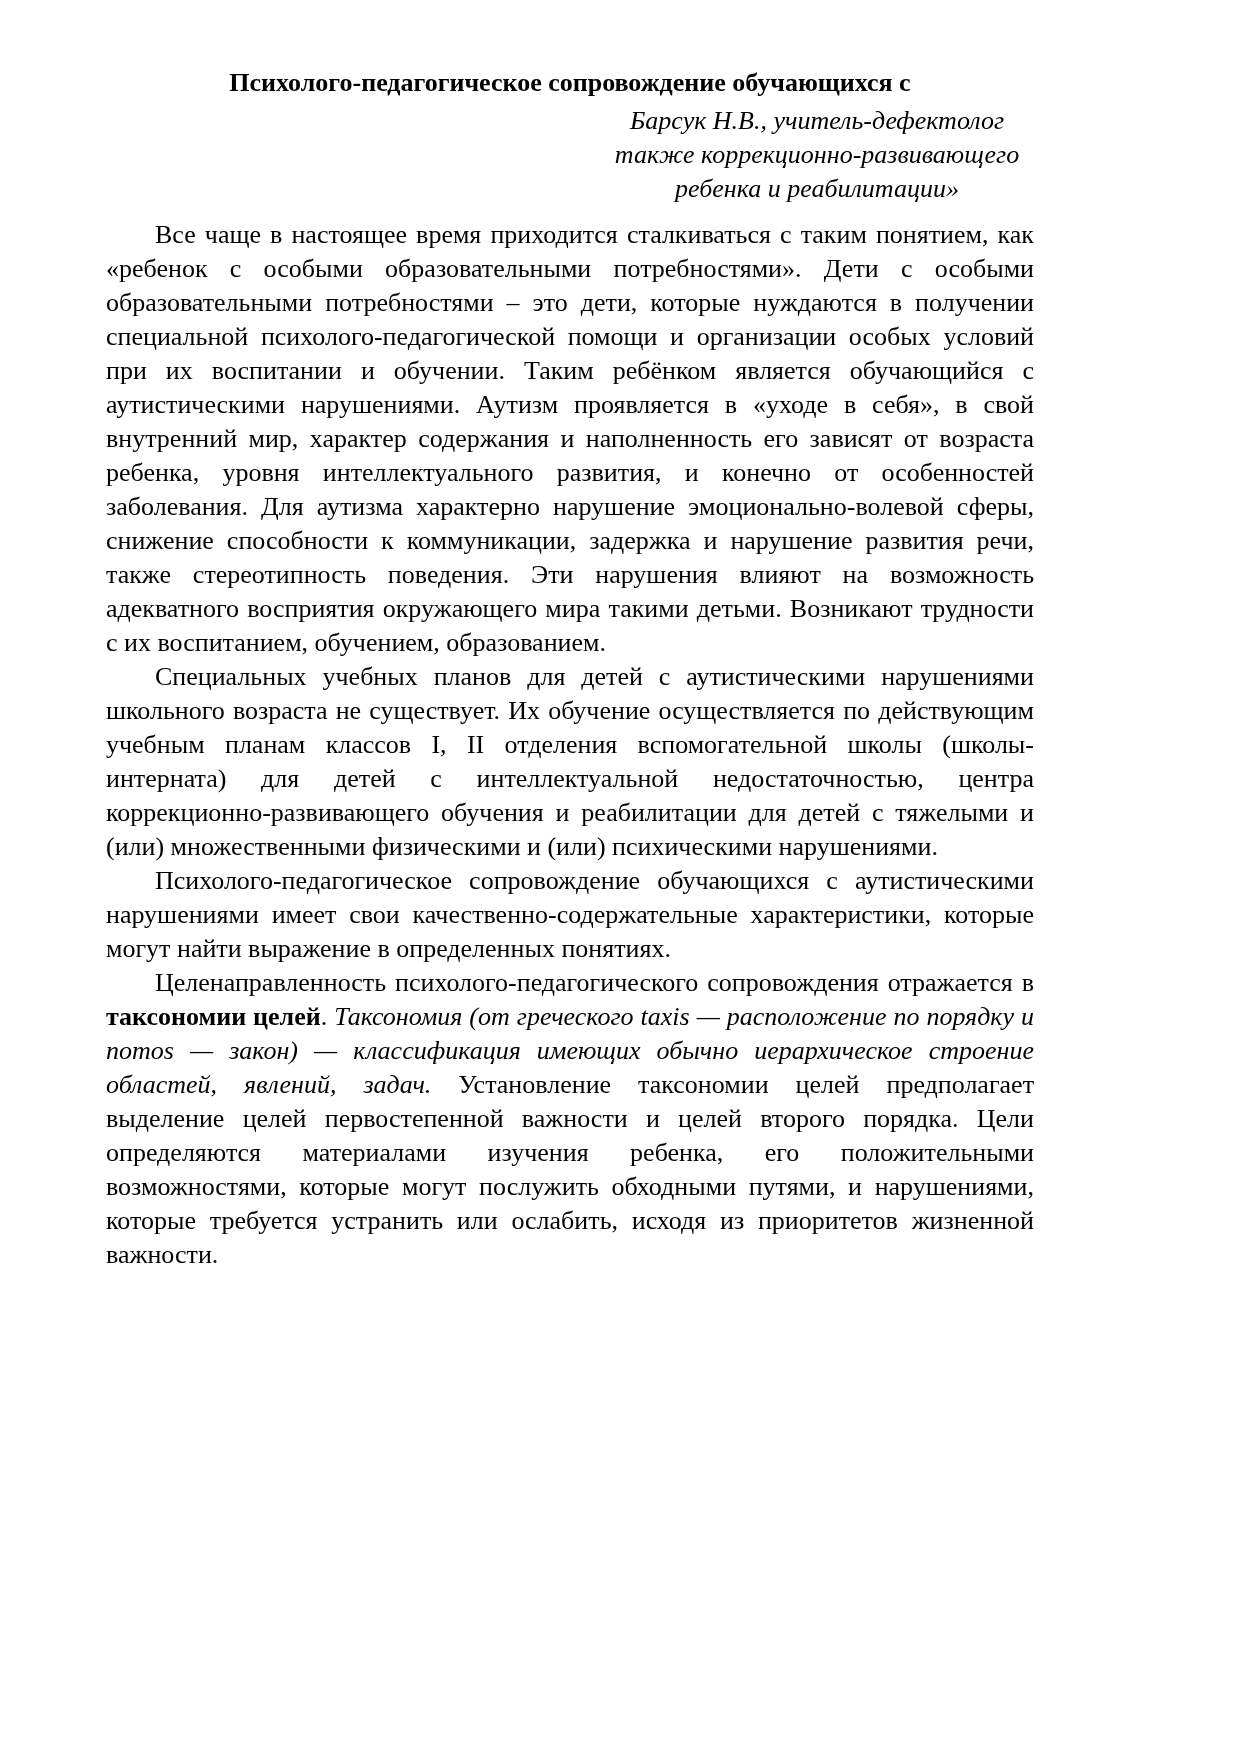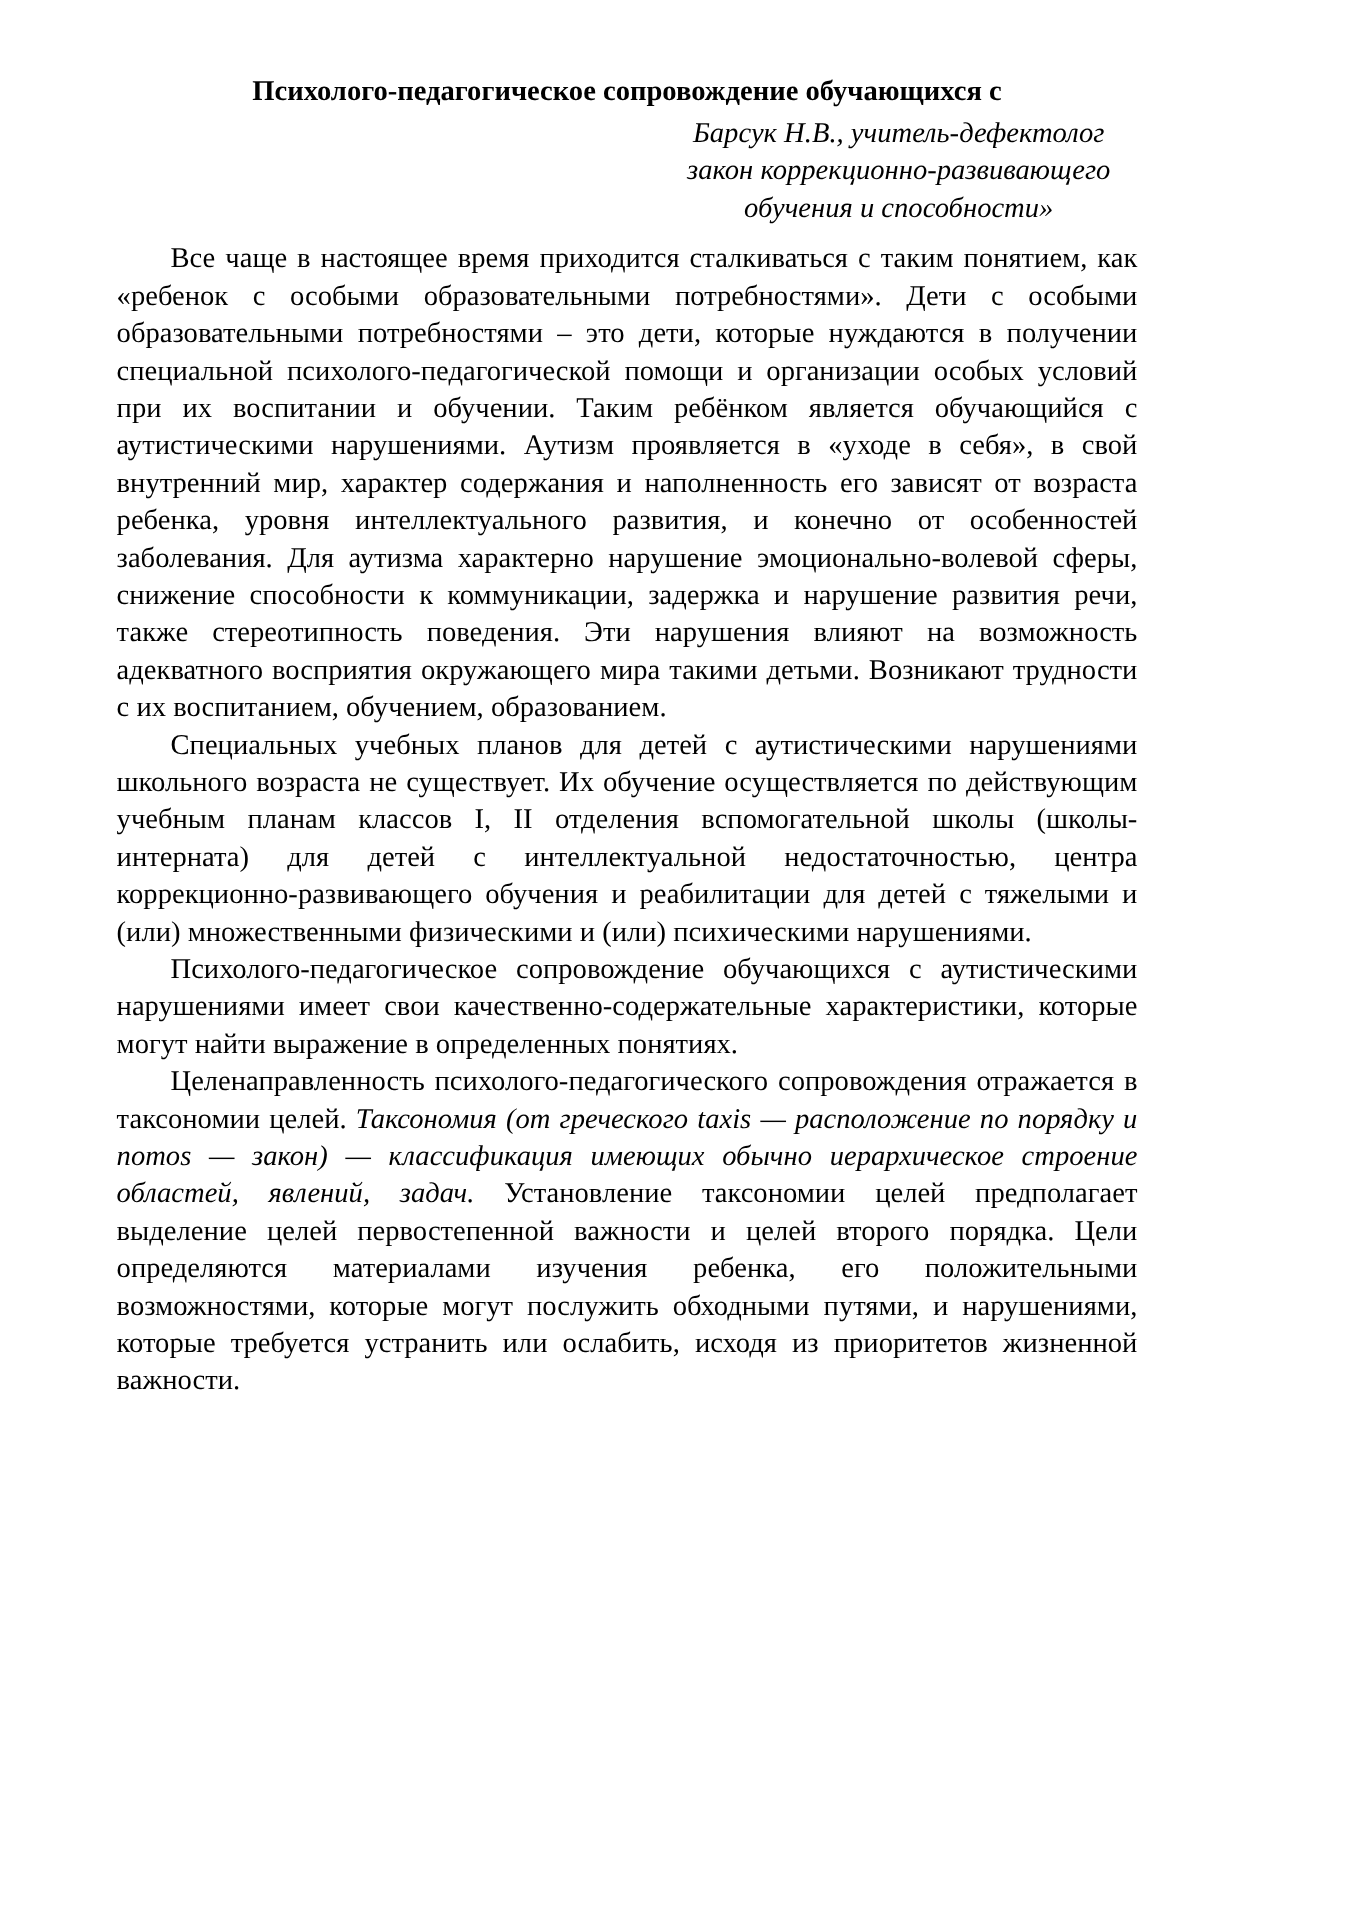--- a/index.html
+++ b/index.html
@@ -42,36 +42,36 @@
     white-space: nowrap;
   }
   p.body {
     margin: 0;
     text-indent: 49px;
     text-align: justify;
   }
   p.body.continued {
     text-align-last: justify;
   }
-  .run-bold { font-weight: normal; }
+  .run-bold { font-weight: bold; }
   .run-italic { font-style: italic; }
 </style>
 </head>
 <body>
 
 <div class="page">
 
   <div class="title-block">
     <div class="title-line">Психолого-педагогическое сопровождение обучающихся с</div>
   </div>
 
   <div class="author-block">
     <div class="author-line">Барсук Н.В., учитель-дефектолог</div>
-    <div class="author-line">закон коррекционно-развивающего</div>
-    <div class="author-line">обучения и способности»</div>
+    <div class="author-line">также коррекционно-развивающего</div>
+    <div class="author-line">ребенка и реабилитации»</div>
   </div>
 
   <p class="body"><span class="run">Все чаще в настоящее время приходится сталкиваться с таким понятием, как «ребенок с особыми образовательными потребностями». Дети с особыми образовательными потребностями – это дети, которые нуждаются в получении специальной психолого-педагогической помощи и организации особых условий при их воспитании и обучении. Таким ребёнком является обучающийся с аутистическими нарушениями. Аутизм проявляется в «уходе в себя», в свой внутренний мир, характер содержания и наполненность его зависят от возраста ребенка, уровня интеллектуального развития, и конечно от особенностей заболевания. Для аутизма характерно нарушение эмоционально-волевой сферы, снижение способности к коммуникации, задержка и нарушение развития речи, также стереотипность поведения. Эти нарушения влияют на возможность адекватного восприятия окружающего мира такими детьми. Возникают трудности с их воспитанием, обучением, образованием.</span></p>
 
   <p class="body"><span class="run">Специальных учебных планов для детей с аутистическими нарушениями школьного возраста не существует. Их обучение осуществляется по действующим учебным планам классов I, II отделения вспомогательной школы (школы-интерната) для детей с интеллектуальной недостаточностью, центра коррекционно-развивающего обучения и реабилитации для детей с тяжелыми и (или) множественными физическими и (или) психическими нарушениями.</span></p>
 
   <p class="body"><span class="run">Психолого-педагогическое сопровождение обучающихся с аутистическими нарушениями имеет свои качественно-содержательные характеристики, которые могут найти выражение в определенных понятиях.</span></p>
 
   <p class="body"><span class="run">Целенаправленность психолого-педагогического сопровождения отражается в </span><span class="run run-bold">таксономии целей</span><span class="run">. </span><span class="run run-italic">Таксономия (от греческого taxis — расположение по порядку и nomos — закон) — классификация имеющих обычно иерархическое строение областей, явлений, задач.</span><span class="run"> Установление таксономии целей предполагает выделение целей первостепенной важности и целей второго порядка. Цели определяются материалами изучения ребенка, его положительными возможностями, которые могут послужить обходными путями, и нарушениями, которые требуется устранить или ослабить, исходя из приоритетов жизненной важности.</span></p>
 

